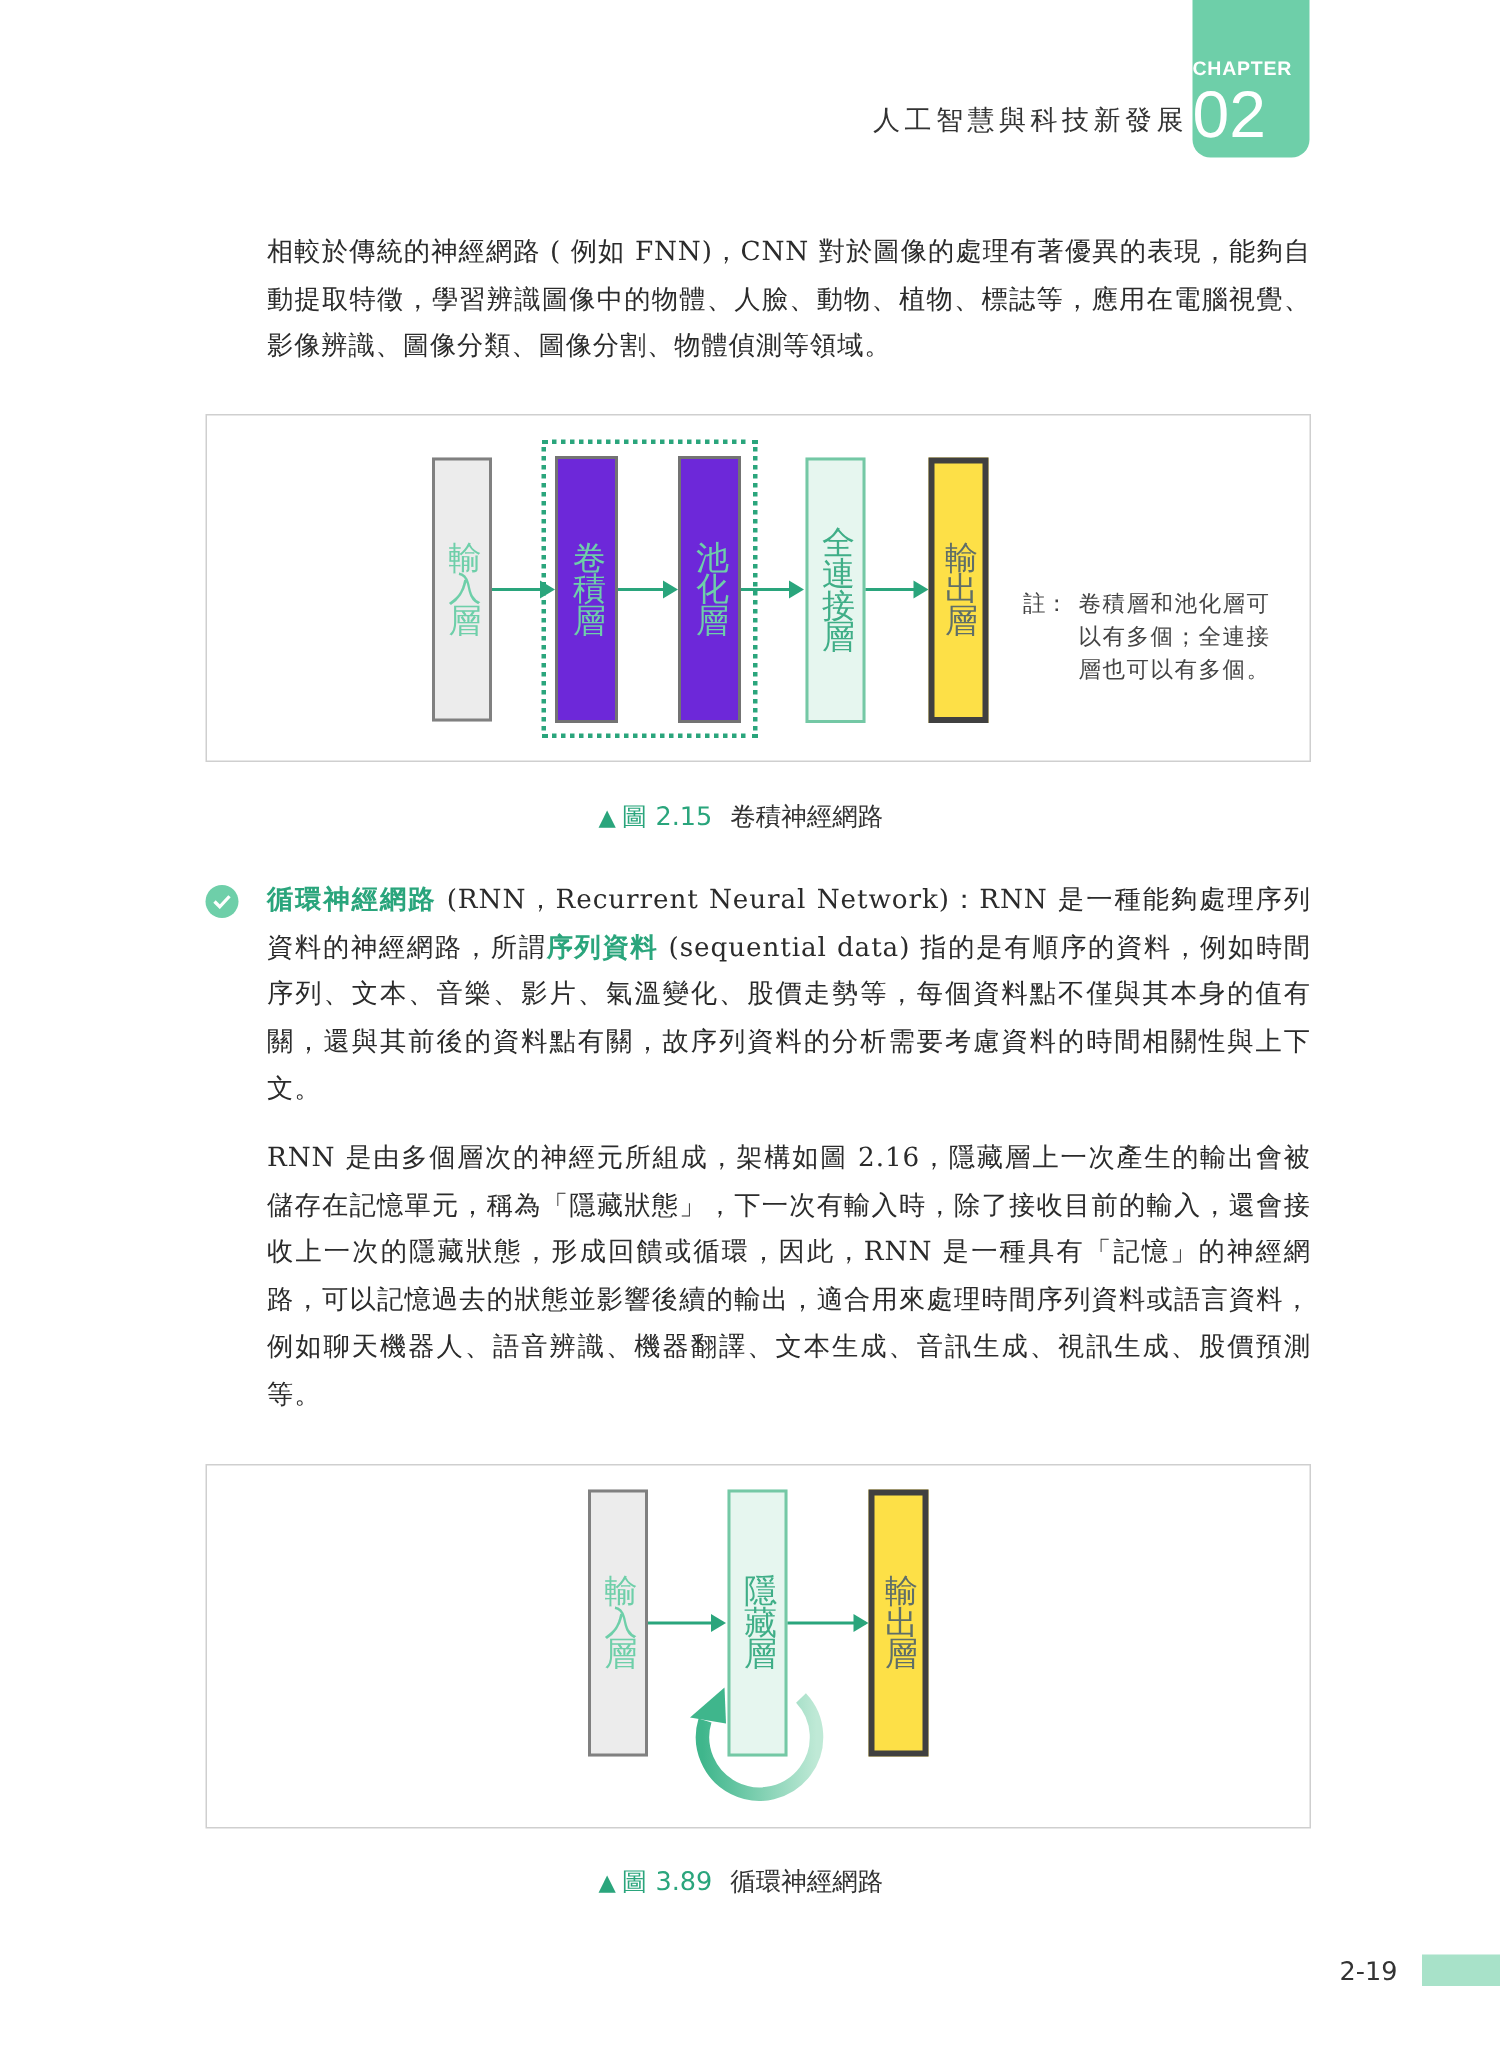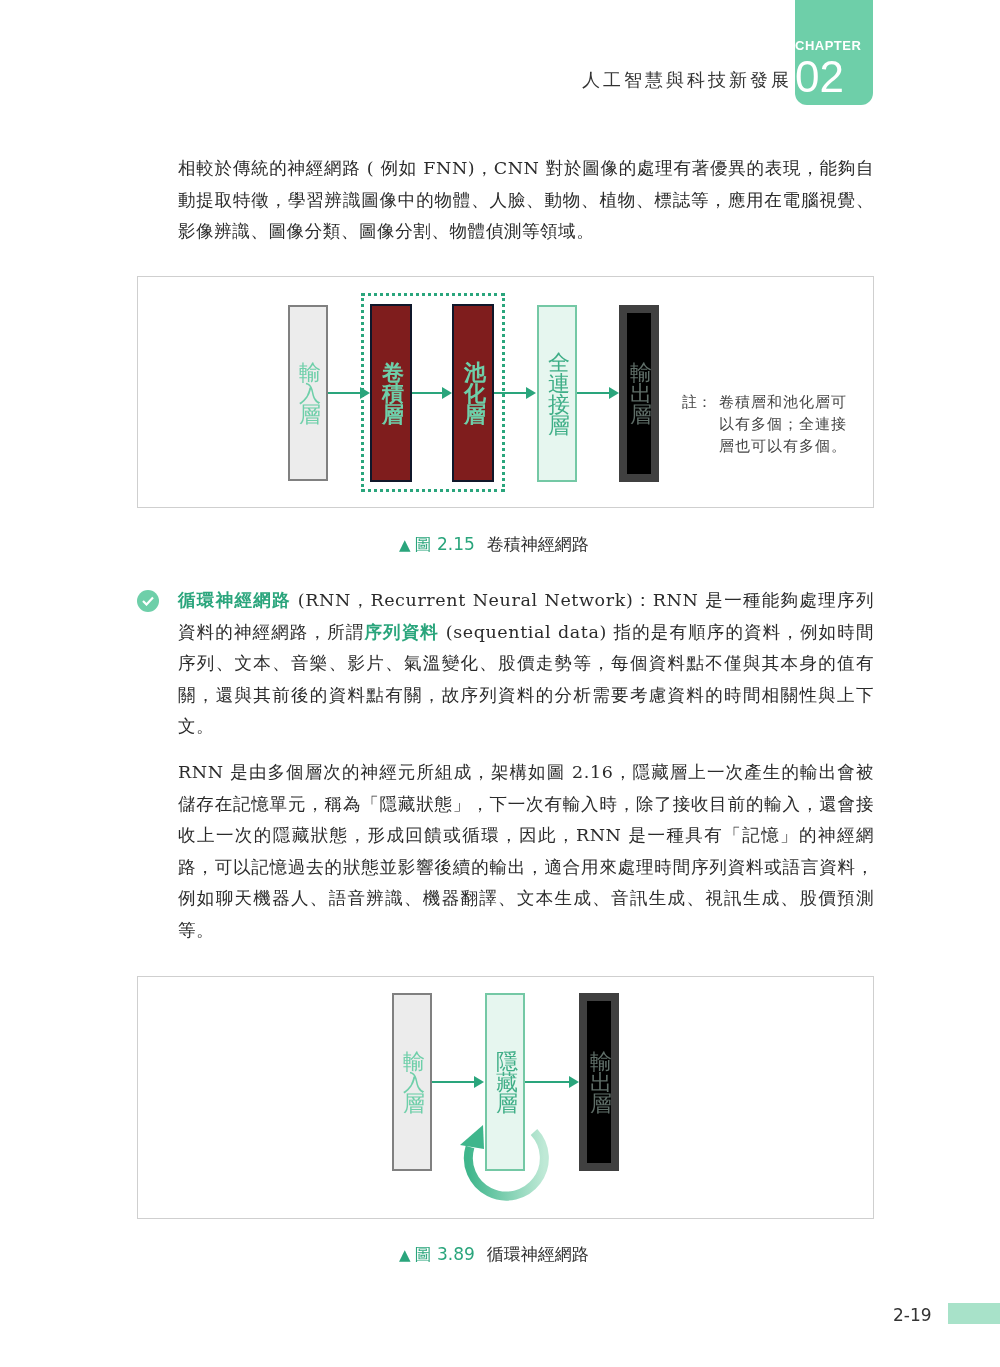--- a/index.html
+++ b/index.html
@@ -21,23 +21,23 @@
   .para { position: absolute; left: 178px; width: 696px; font-size: 17.5px; line-height: 31.5px; text-align: justify; letter-spacing: 0.6px; }
   .hl { color: #2aa57c; font-family: "DejaVu Sans", sans-serif; font-weight: bold; }
 
   .figure-box { position: absolute; left: 137px; width: 735px; border: 1.5px solid #cfcfcf; background: #fff; }
   .layer {
     position: absolute; box-sizing: border-box; display: flex; align-items: center; justify-content: center;
     font-family: "DejaVu Sans", sans-serif; font-size: 22px; line-height: 21px; text-align: center;
   }
   .layer span { display: block; width: 18px; word-break: break-all; }
   .l-input { background: #ececec; border: 2px solid #808080; color: #6ecfa9; }
-  .l-white { background: #7f1d1d; border: 2px solid #0f172a; color: #6ecfa9; font-weight: bold; }
+  .l-white { background: #6d28d9; border: 2px solid #737373; color: #6ecfa9; }
   .l-green { background: #e6f6ef; border: 2px solid #74c8a5; color: #3fae87; }
-  .l-out   { background: #000000; border: 8px solid #404040; color: #5f6e68; }
+  .l-out   { background: #fde047; border: 4px solid #404040; color: #5f6e68; }
   .dotted { position: absolute; box-sizing: border-box; border: 3px dotted #2aa57c; }
   .arrow { position: absolute; height: 2px; background: #2aa57c; }
   .arrow::after { content: ""; position: absolute; right: -2px; top: -5px; border-left: 10px solid #2aa57c; border-top: 6px solid transparent; border-bottom: 6px solid transparent; }
   .note { position: absolute; font-family: "DejaVu Sans", sans-serif; font-size: 15px; line-height: 22px; color: #444; }
   .note .tag { position: absolute; left: 0; top: 0; }
   .note .body { position: absolute; left: 37px; top: 0; width: 130px; letter-spacing: 1px; }
 
   .caption { position: absolute; left: 399px; font-family: "DejaVu Sans", sans-serif; font-size: 17px; color: #333; }
   .caption .tri { color: #2aa57c; font-size: 15px; margin-right: 4px; }
   .caption .fig { color: #2aa57c; margin-right: 12px; }

